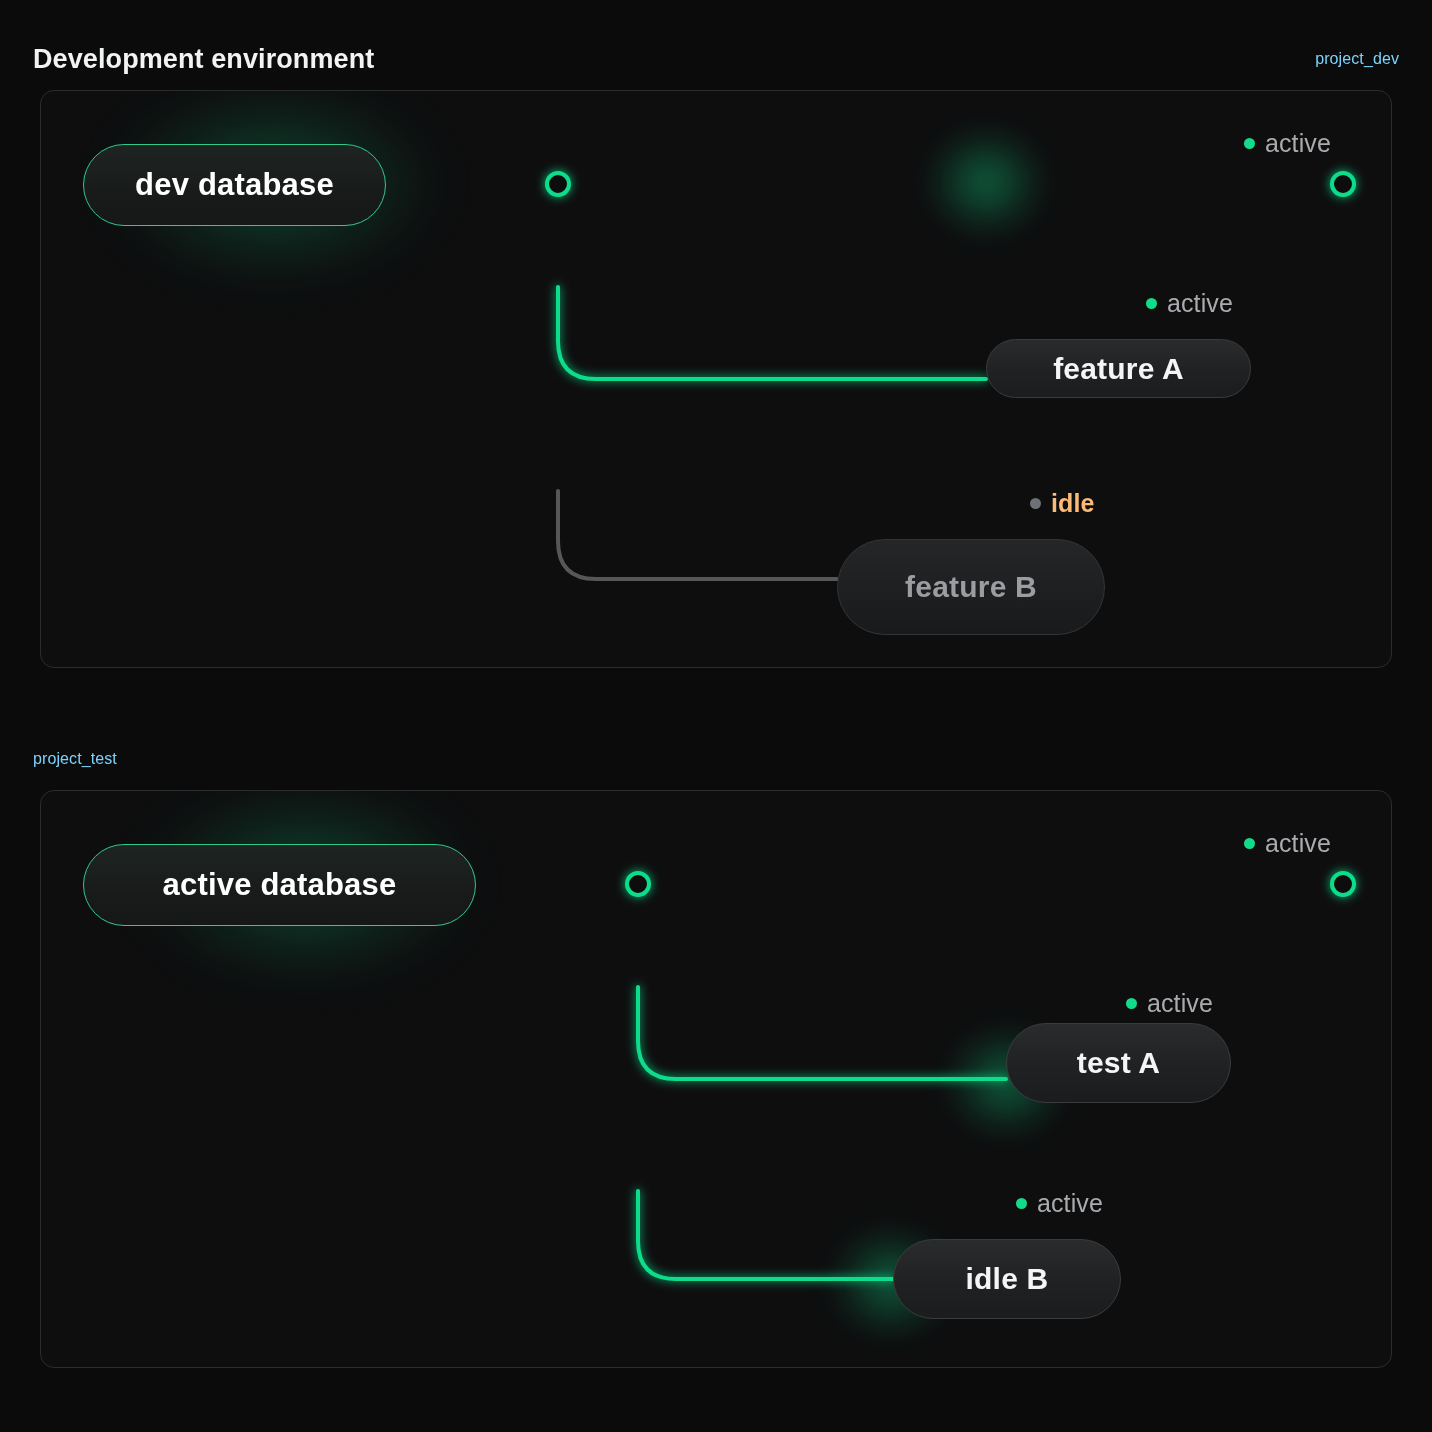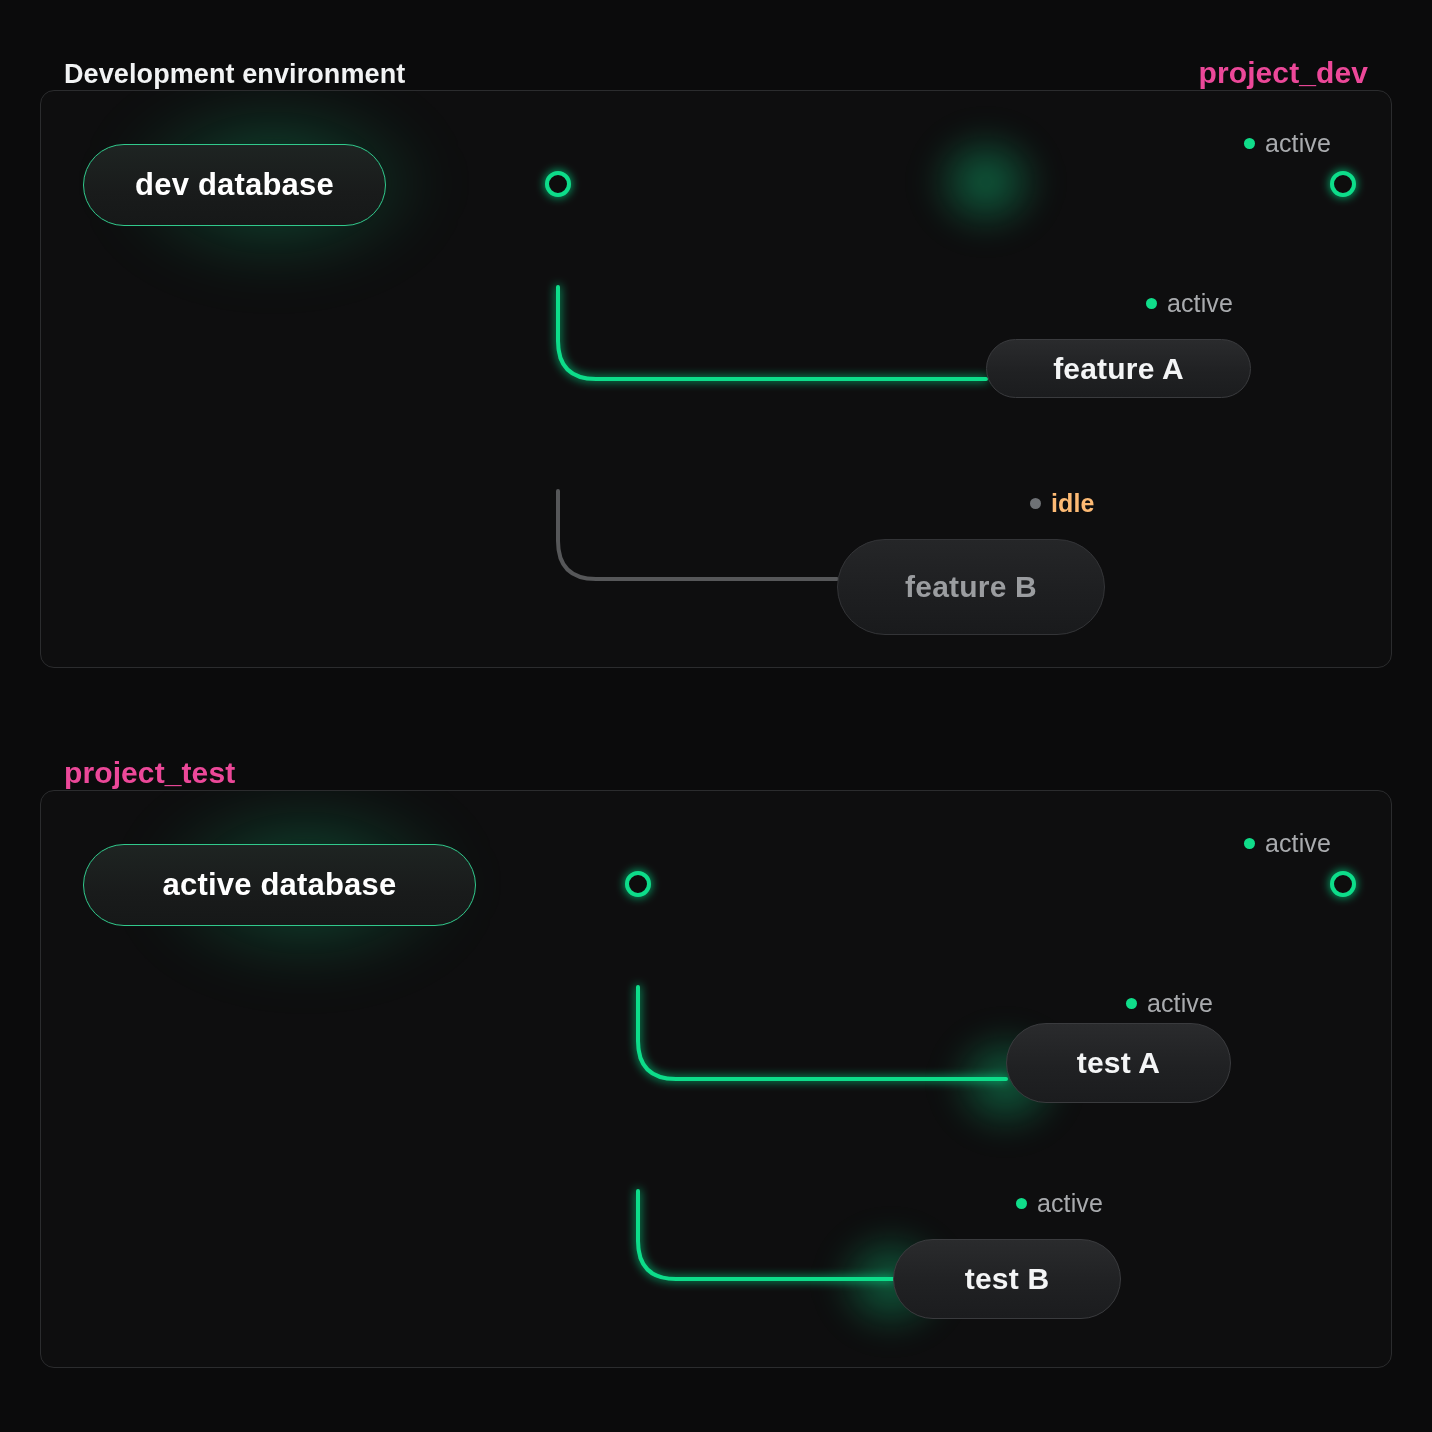--- a/index.html
+++ b/index.html
@@ -20,35 +20,35 @@
   }
 
   
   .section { position: absolute; left: 0; width: 1432px; }
   #section-dev  { top: 28px; }
   #section-test { top: 728px; }
 
   .section-header {
     position: relative;
     height: 62px;
-    padding: 0 64px;
+    padding: 0 33px;
     display: flex;
-    align-items: flex-end;
+    align-items: center;
     justify-content: space-between;
   }
   .section-title {
     font-size: 27px;
     font-weight: bold;
     color: #f2f3f4;
     letter-spacing: 0.1px;
   }
   .section-project {
-    font-size: 30px;
-    font-weight: bold;
-    color: #ec4899;
+    font-size: 16px;
+    font-weight: normal;
+    color: #7dd3fc;
     letter-spacing: 0.1px;
   }
 
   .panel {
     position: relative;
     margin: 0 40px;
     width: 1352px;
     height: 578px;
     border: 1px solid #2b2c2e;
     border-radius: 14px;
@@ -249,21 +249,21 @@
 
       <div class="node" style="left:965px; top:232px; width:225px; height:80px;">
         <span class="node-label">test A</span>
       </div>
       <div class="status" style="left:1085px; top:198px;">
         <span class="status-dot"></span>
         <span class="status-label">active</span>
       </div>
 
       <div class="node" style="left:852px; top:448px; width:228px; height:80px;">
-        <span class="node-label">test B</span>
+        <span class="node-label">idle B</span>
       </div>
       <div class="status" style="left:975px; top:398px;">
         <span class="status-dot"></span>
         <span class="status-label">active</span>
       </div>
 
     </div>
   </div>
 
 </div>

